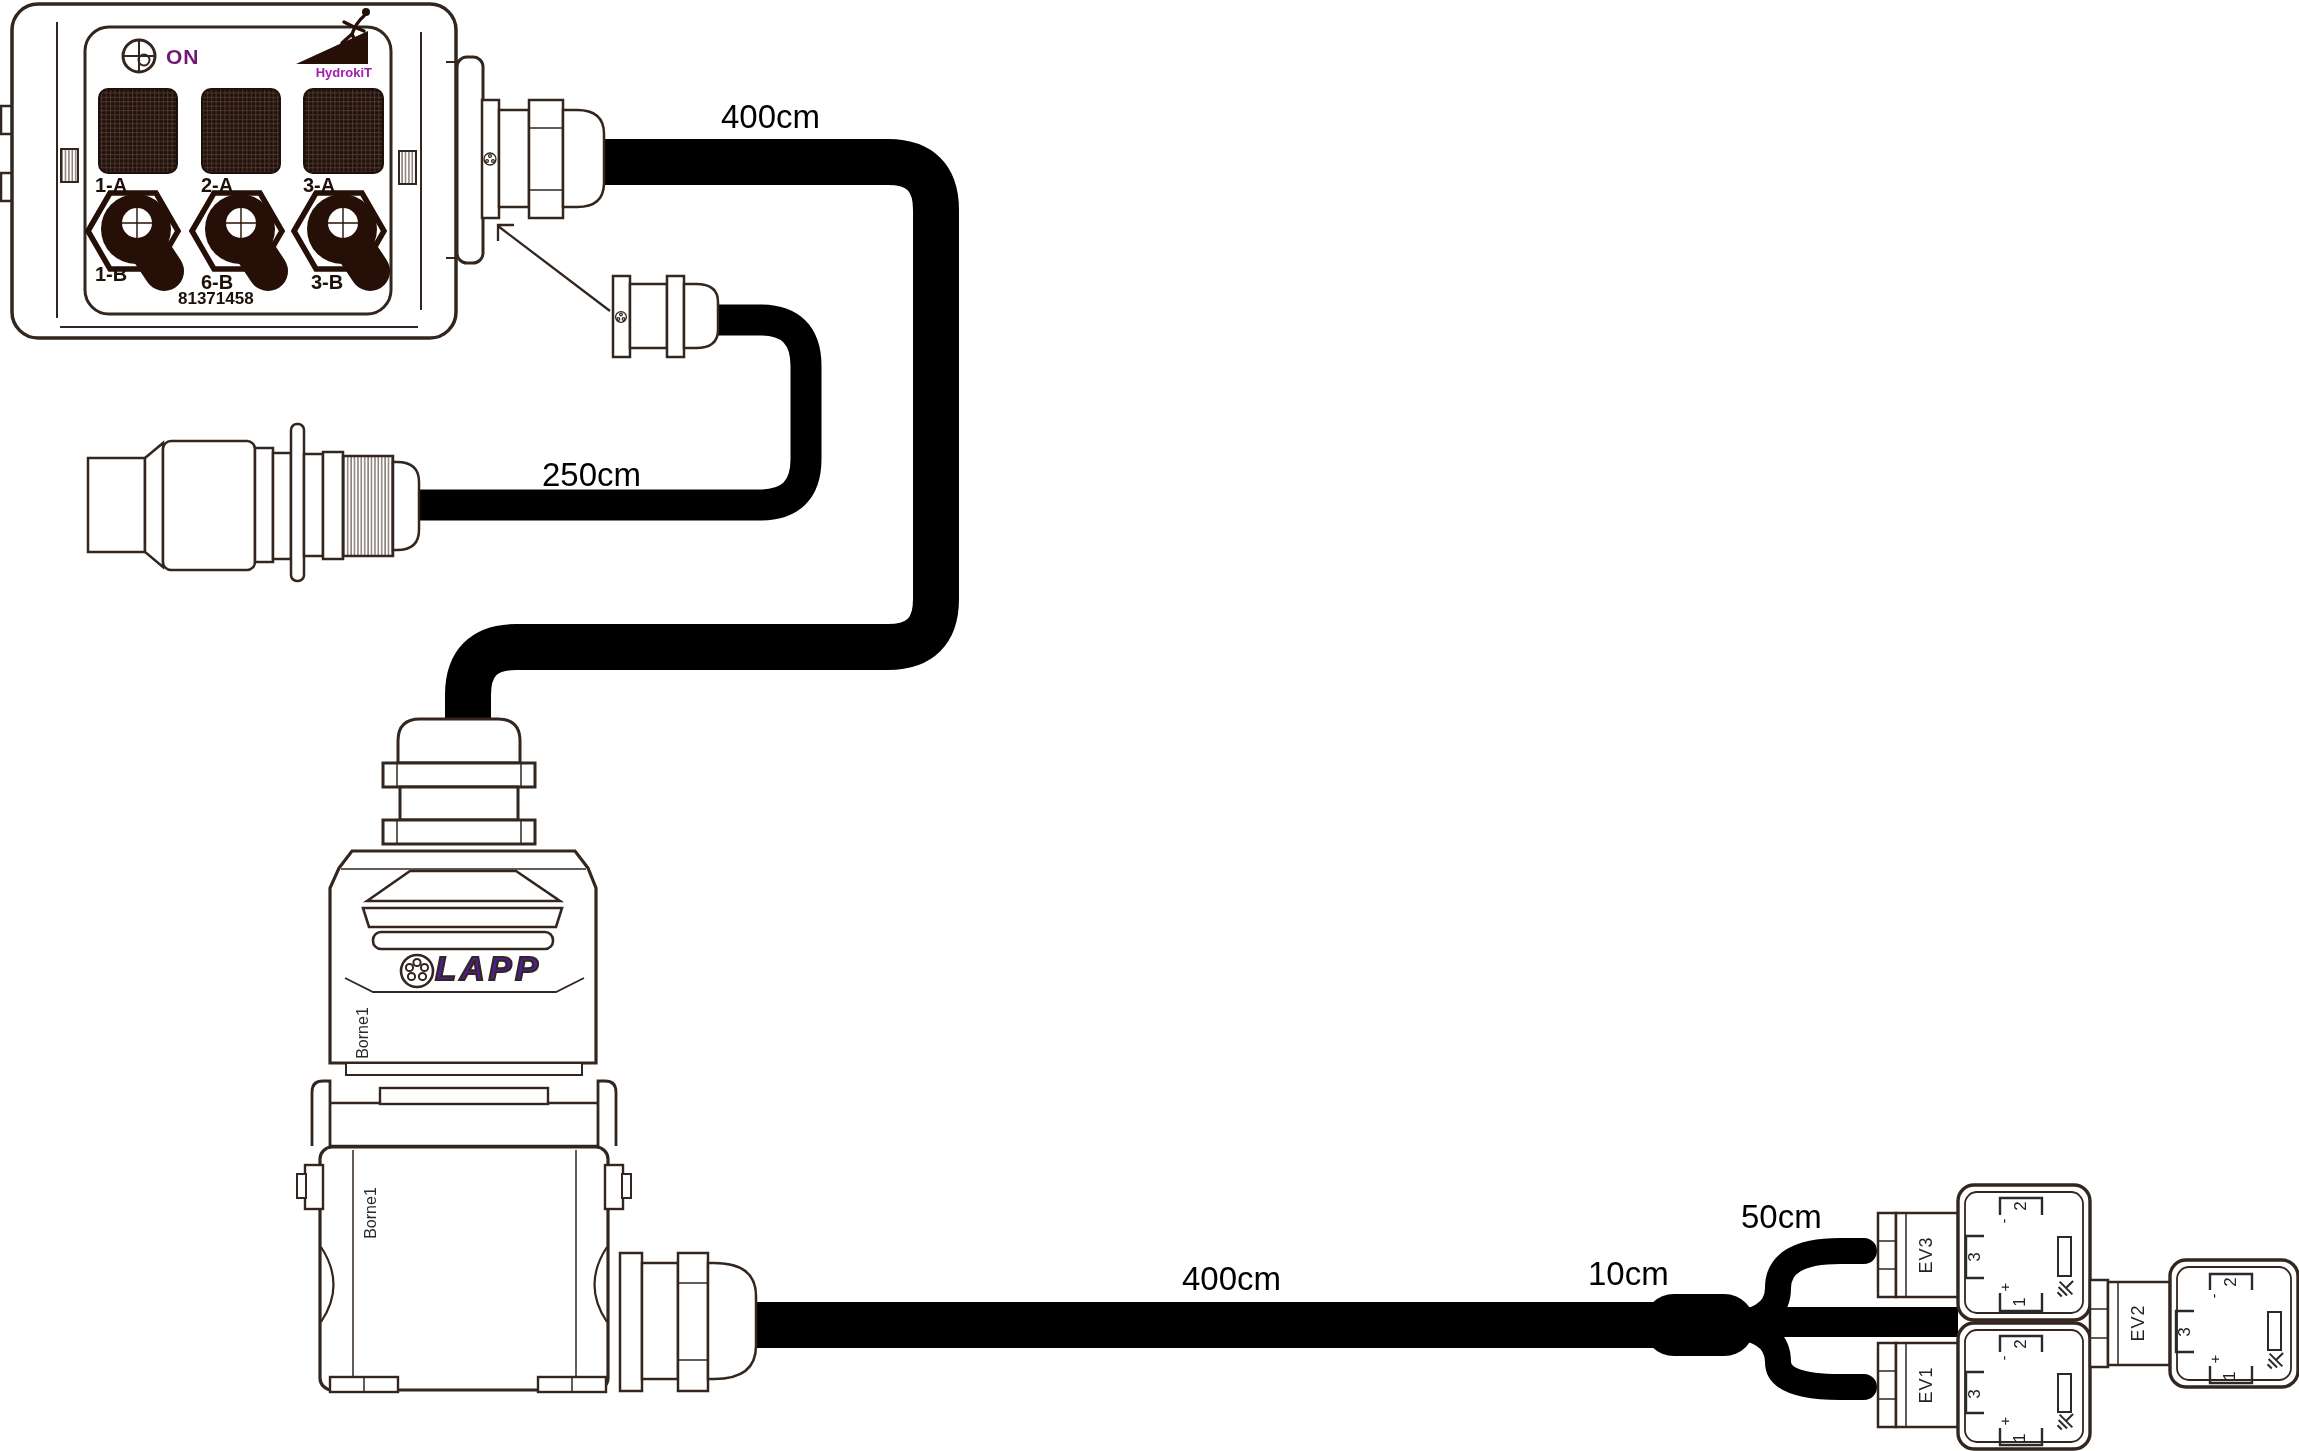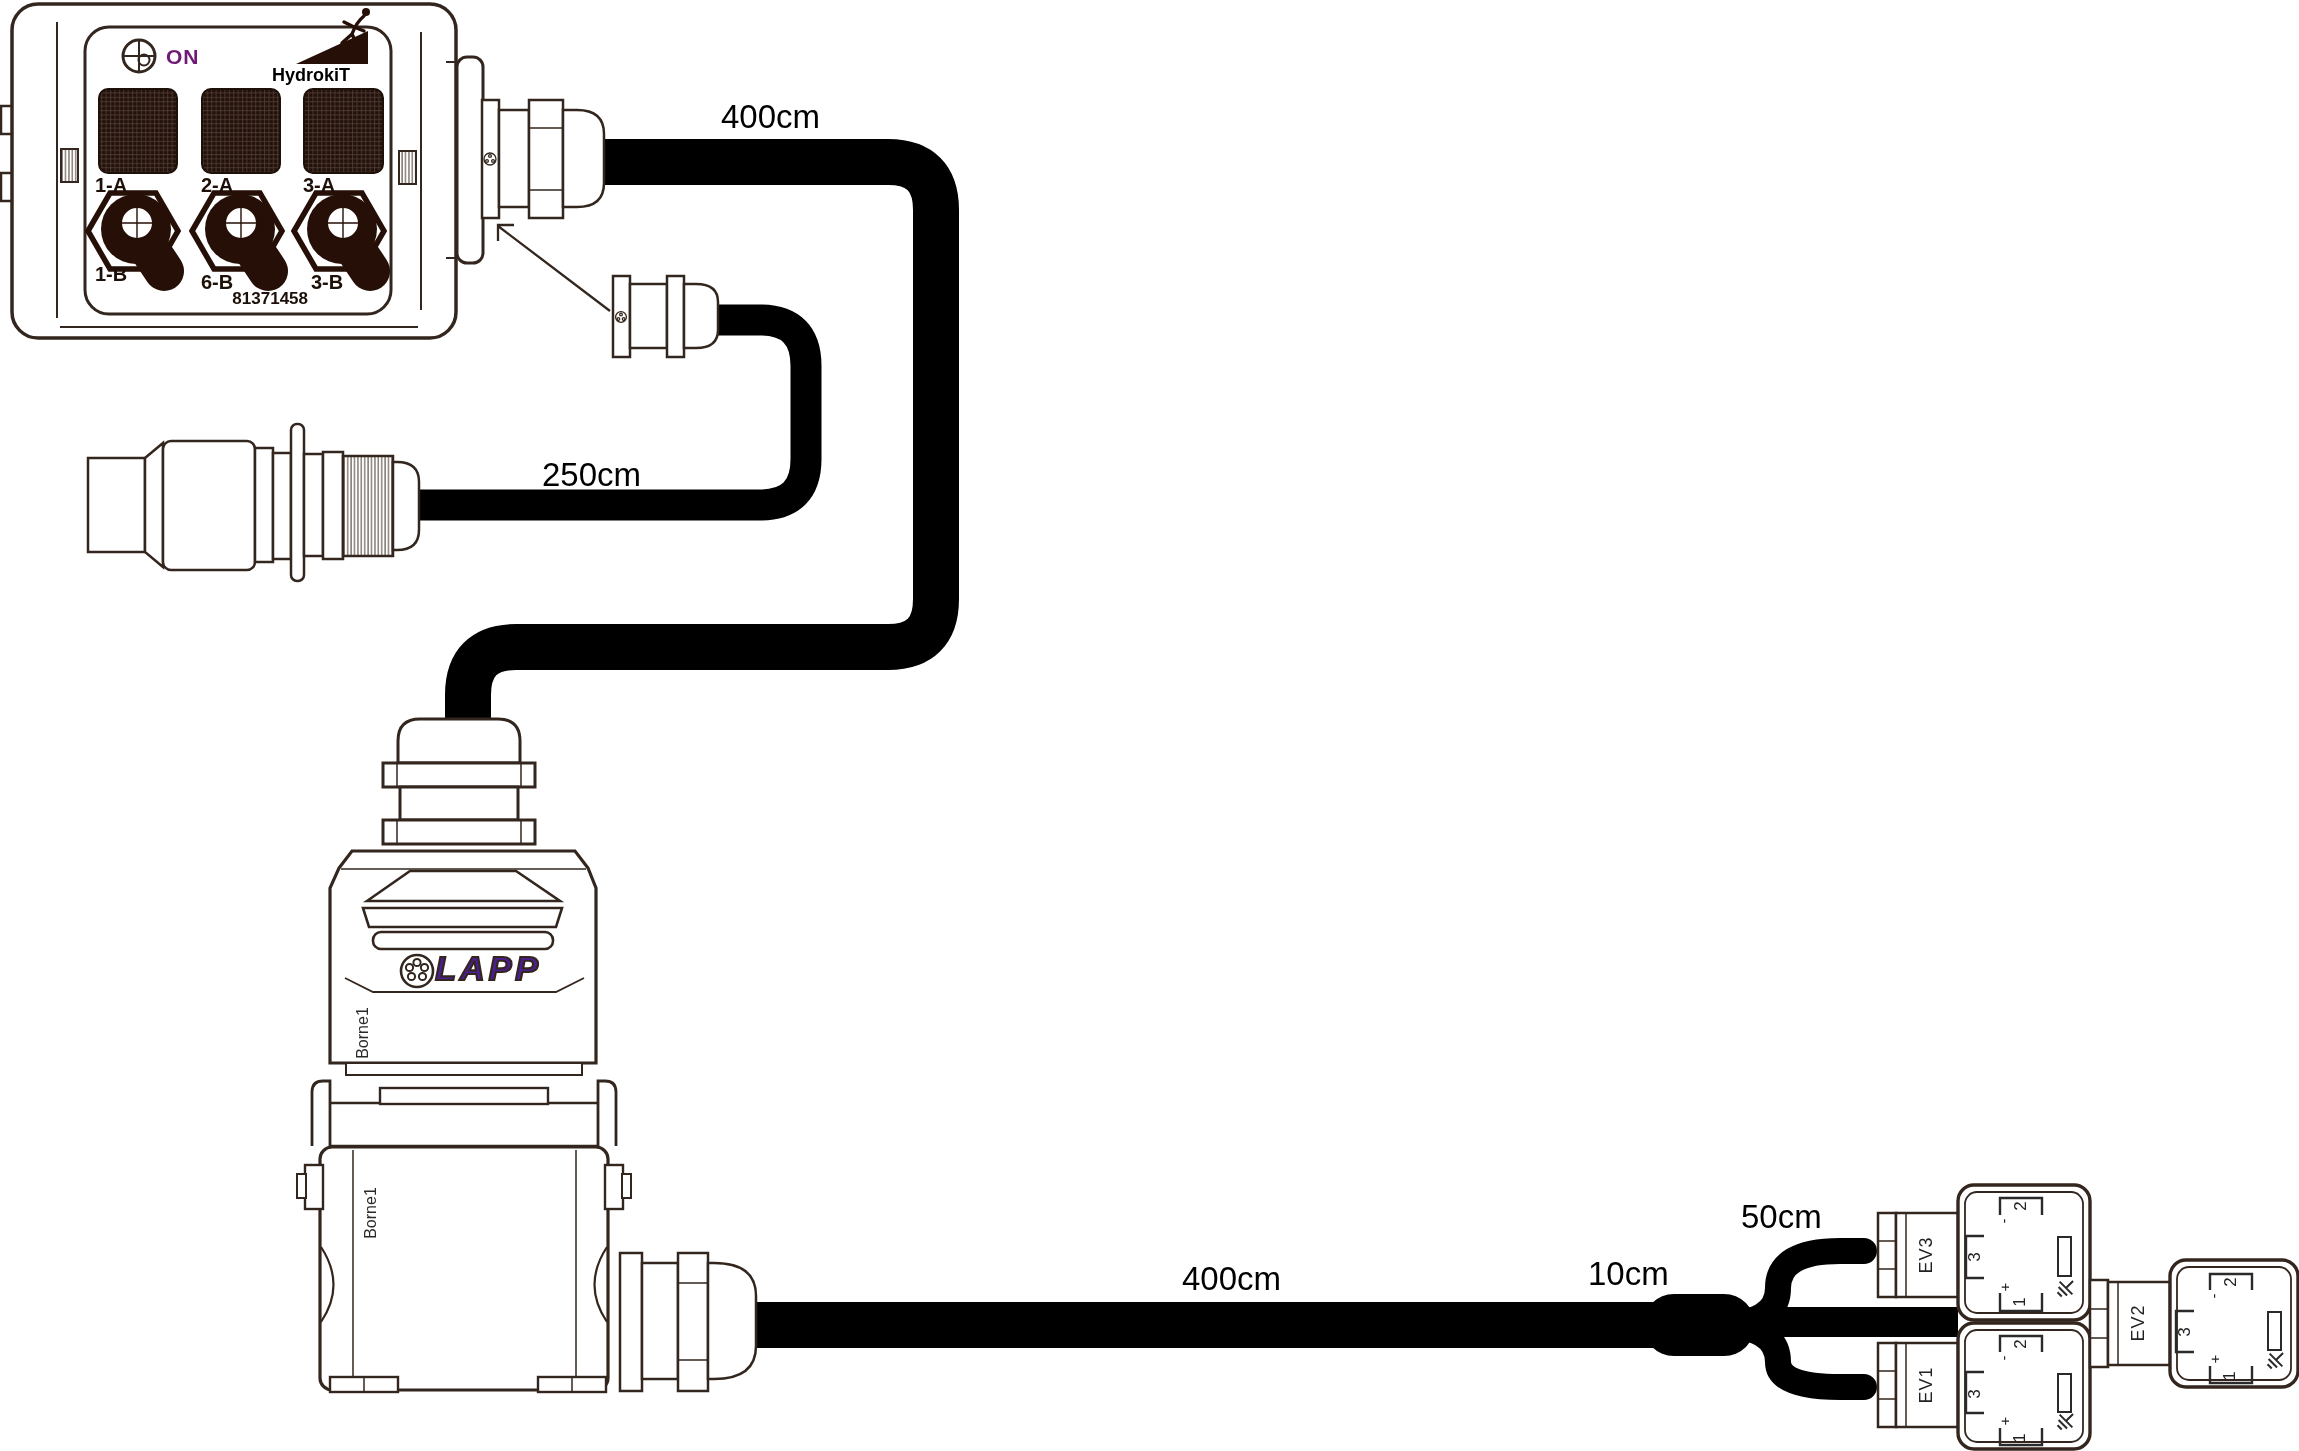--- a/index.html
+++ b/index.html
@@ -10,22 +10,22 @@
   .dim{font-size:33px;color:#000;width:160px;text-align:left}
   .sw{font-size:20px;font-weight:bold;color:#1d1008}
   .rot{transform:rotate(-90deg);transform-origin:center;text-align:center}
   .borne{font-size:16px;width:90px;height:18px;color:#2a2a2a}
   .evlbl{font-size:18px;width:70px;height:20px;letter-spacing:1px;color:#222}
   .pin{font-size:17px;width:24px;height:20px;color:#222}
   .pm{font-size:15px;width:20px;height:16px;color:#222}
   .lapp{font-size:34px;font-weight:bold;font-style:italic;letter-spacing:4px;
         color:#4c1d95;-webkit-text-stroke:2.2px #33261e;width:110px;text-align:right}
   .onlbl{font-size:21px;font-weight:bold;letter-spacing:1px;color:#701a75}
-  .brand{font-size:18px;font-weight:bold;width:100px;text-align:left;color:#000000}
-  .pn{font-size:17px;font-weight:bold;width:130px;text-align:right;color:#1d1008}
+  .brand{font-size:13px;font-weight:bold;width:100px;text-align:right;color:#a21caf}
+  .pn{font-size:17px;font-weight:bold;width:130px;text-align:left;color:#1d1008}
 </style>
 </head>
 <body>
 
 <div class="canvas">
 
 <svg class="draw" width="2299" height="1451" viewBox="0 0 2299 1451">
   <defs>
     <pattern id="mesh" width="4.4" height="4.4" patternUnits="userSpaceOnUse">
       <rect width="4.4" height="4.4" fill="#22110a"></rect>

